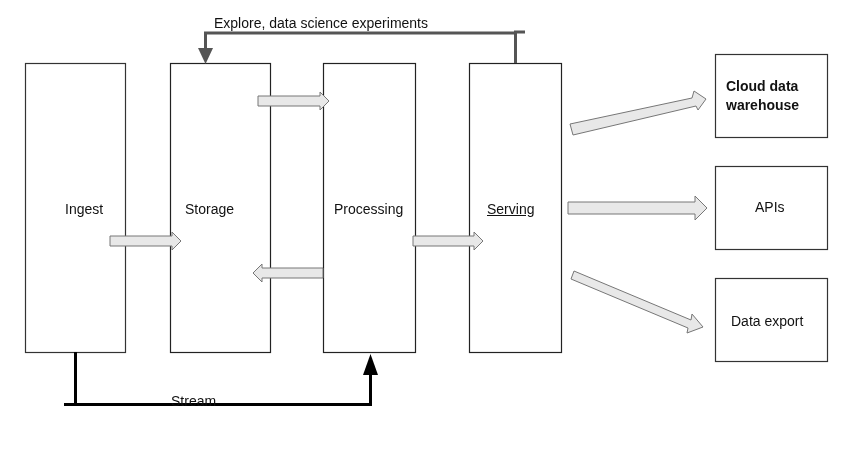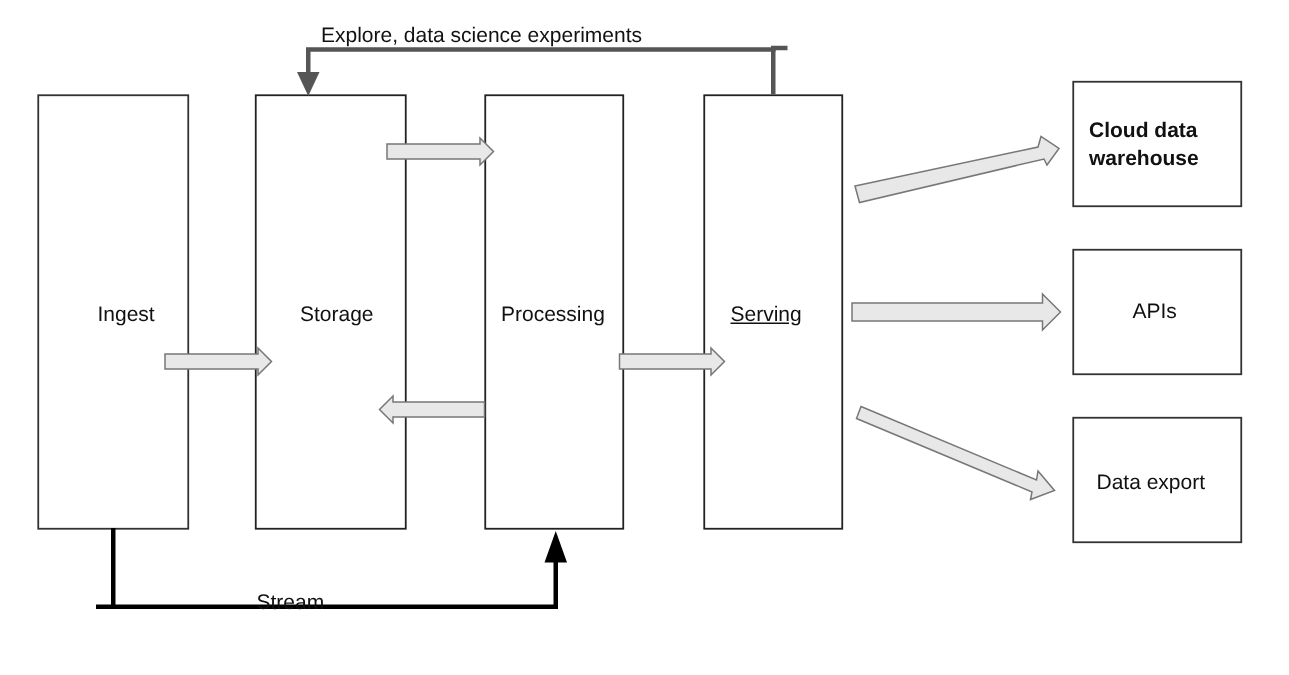--- a/index.html
+++ b/index.html
@@ -50,21 +50,21 @@
     <line x1="75.5" y1="352" x2="75.5" y2="404" stroke="#000" stroke-width="3"></line>
     <polyline points="64,404.5 370.5,404.5 370.5,370" fill="none" stroke="#000" stroke-width="3"></polyline>
     <polygon points="363,375 378,375 370.5,354" fill="#000"></polygon>
   </g>
 </svg>
 
 <div class="lbl" style="left:214px;top:15px;">Explore, data science experiments</div>
 <div class="lbl" style="left:171px;top:393px;">Stream</div>
 
 <div class="lbl" style="left:30px;top:201px;margin-left:35px;">Ingest</div>
-<div class="lbl" style="left:200px;top:201px;">Storage</div>
+<div class="lbl" style="left:185px;top:201px;">Storage</div>
 <div class="lbl" style="left:334px;top:201px;">Processing</div>
 <div class="lbl" style="left:487px;top:201px;text-decoration:underline;">Serving</div>
 
 <div class="box-text" style="left:726px;top:77px;">
   <div>Cloud data</div>
   <div>warehouse</div>
 </div>
 <div class="lbl" style="left:755px;top:199px;text-align:center;">APIs</div>
 <div class="lbl" style="left:731px;top:313px;">Data export</div>
 

